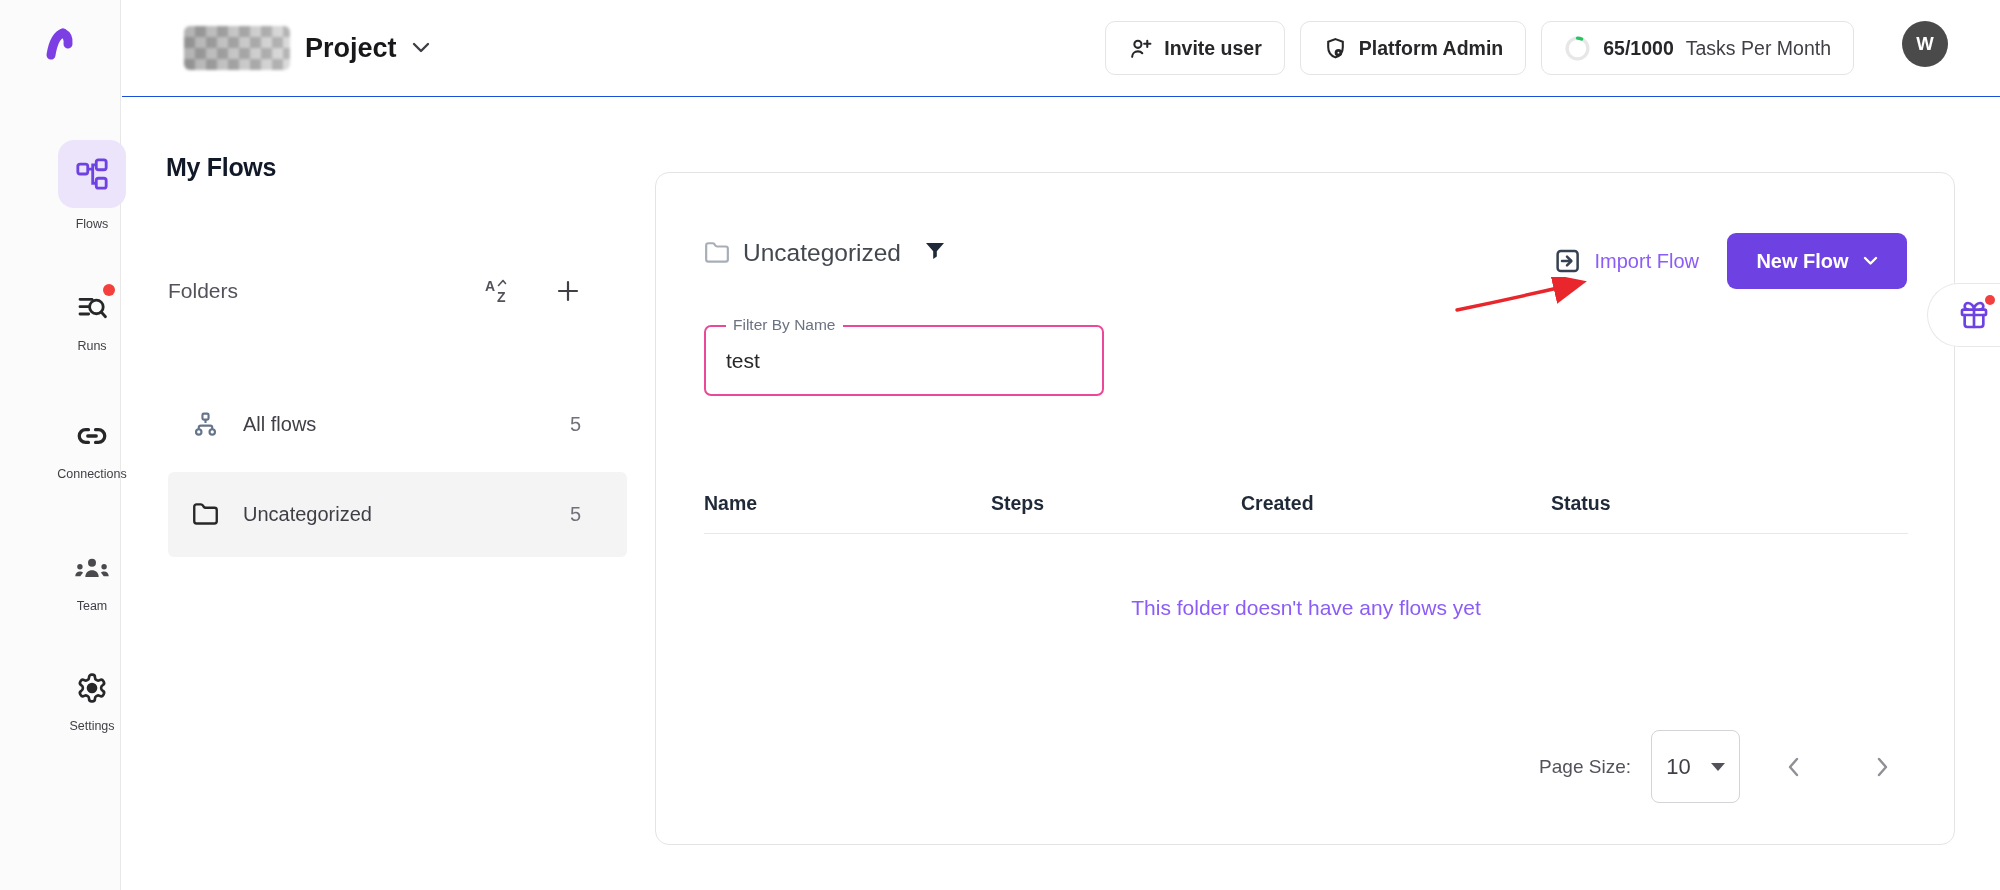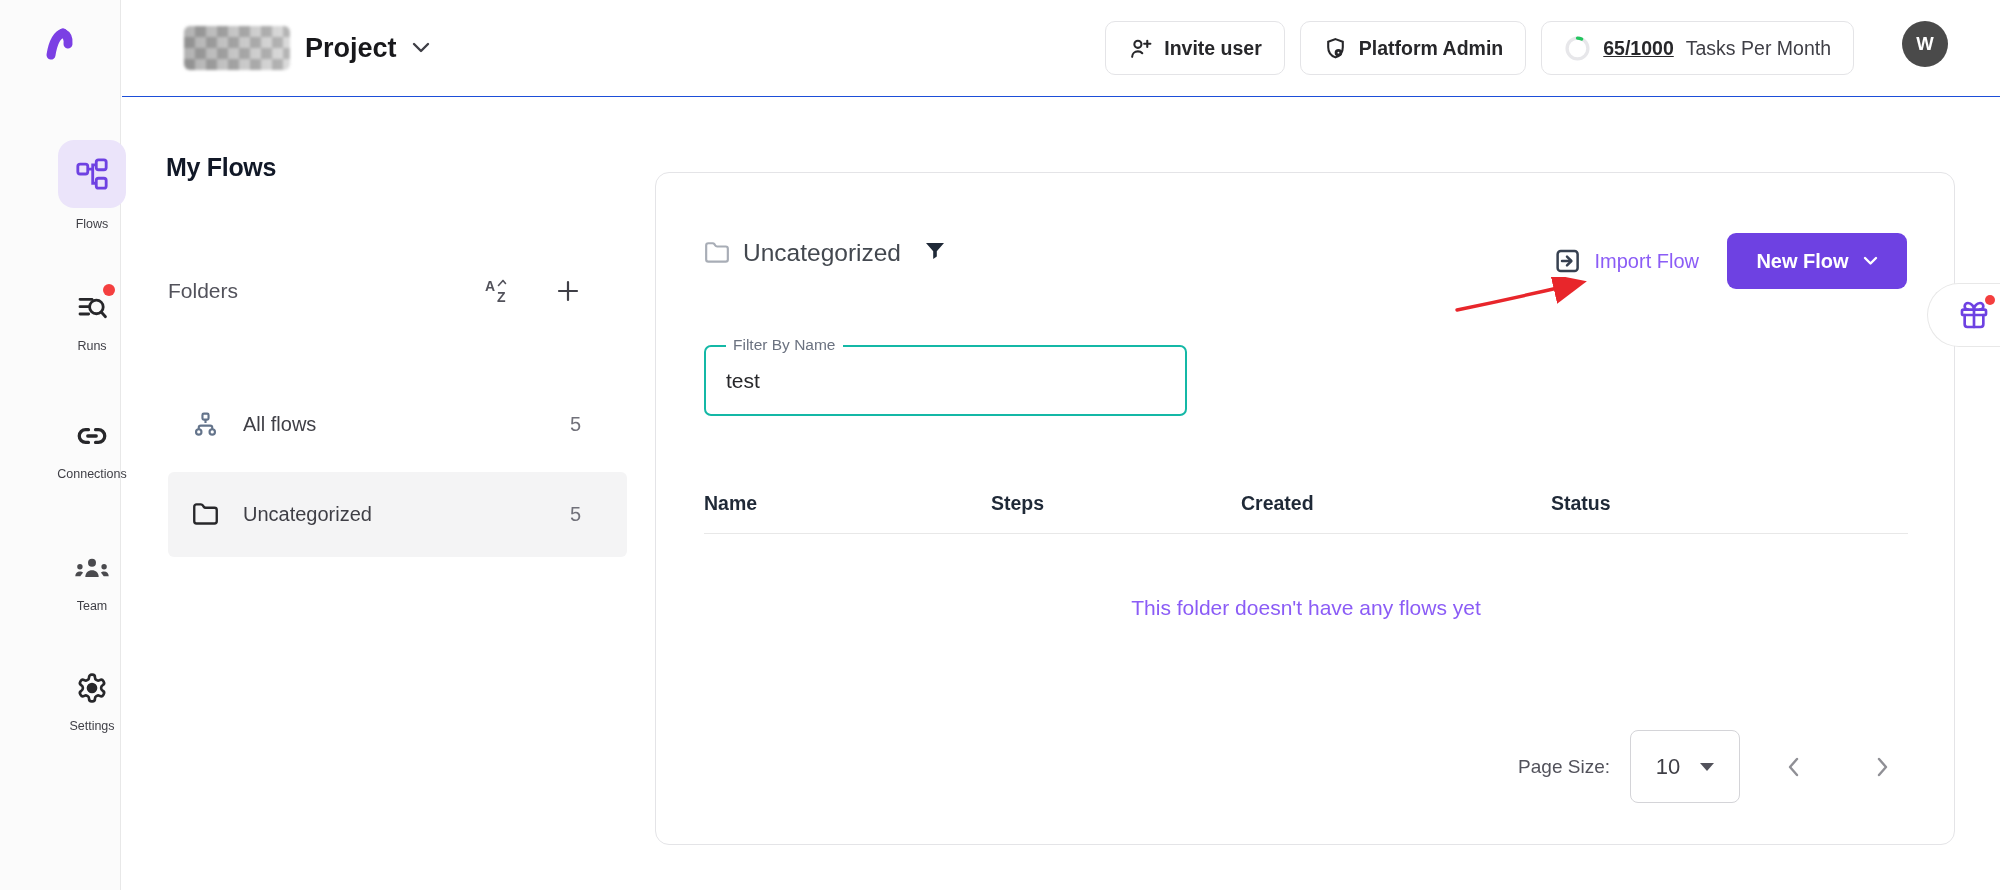--- a/index.html
+++ b/index.html
@@ -34,21 +34,21 @@
       repeating-conic-gradient(#a3a3a3 0% 25%, #d6d6d6 0% 50%);
     background-size:100% 100%, 22px 22px;
     filter: blur(1.6px); }
   .project-name { font-size:27px; font-weight:700; color:#18181b; }
   .header-right { margin-left:auto; margin-right:52px; display:flex; align-items:flex-start; }
   .hbtn { height:54px; border:1px solid #e4e4e7; border-radius:10px; background:#fff;
     display:flex; align-items:center; gap:11px; padding:0 22px;
     font-size:19.5px; font-weight:600; color:#27272a; }
   .hbtn + .hbtn { margin-left:15px; }
   .tasks-pill { margin-left:19px; gap:12px; }
-  .tasks-usage { font-weight:700;text-decoration:underline; }
+  .tasks-usage { font-weight:700; }
   .tasks-caption { font-weight:500; color:#3f3f46; }
   .avatar { margin-left:48px; width:46px; height:46px; border-radius:50%; background:#4a4a4a;
     color:#fff; font-size:18.5px; font-weight:600; display:flex; align-items:center; justify-content:center; }
 
   
   .content { position:absolute; left:122px; top:97px; width:1878px; height:793px; }
   .page-title { position:absolute; left:44px; top:56px; font-size:25px; font-weight:700; color:#111827; letter-spacing:-0.3px; }
 
   .folders-head { position:absolute; left:46px; top:180px; width:412px; display:flex; align-items:center; }
   .folders-label { font-size:21px; color:#52525b; }
@@ -70,37 +70,37 @@
   .panel-title { margin-left:13px; font-size:24.5px; font-weight:500; color:#43484f; }
   .funnel { margin-left:22px; }
   .panel-actions { position:absolute; top:60px; right:47px; display:flex; align-items:center; }
   .import-flow { display:flex; align-items:center; gap:13px; font-size:20px; font-weight:400; color:#8b5cf6; }
   .new-flow-btn { margin-left:28px; width:180px; height:56px; border:none; border-radius:9px;
     background:#6e41e2; color:#fff; font-size:20px; font-weight:600;
     display:flex; align-items:center; justify-content:center; gap:14px;
     font-family:"Liberation Sans", sans-serif; }
   .red-arrow { position:absolute; left:796px; top:104px; width:136px; height:40px; pointer-events:none; }
 
-  .filter-field { position:absolute; left:48px; top:172px; width:483px; height:71px;
-    border:2px solid #14b8a6; border-radius:7px; }
+  .filter-field { position:absolute; left:48px; top:152px; width:400px; height:71px;
+    border:2px solid #ec4899; border-radius:7px; }
   .filter-label { position:absolute; top:-11px; left:20px; background:#fff; padding:0 7px;
     font-size:15.5px; color:#6b7280; }
   .filter-input { position:absolute; left:20px; top:4px; width:355px; height:60px; border:none; outline:none;
     font-size:21px; color:#27272a; font-family:"Liberation Sans", sans-serif; background:transparent; }
 
   .table-head { position:absolute; left:48px; top:300px; width:1204px; height:61px;
     border-bottom:1px solid #e8e8e8; display:grid; grid-template-columns:287px 250px 310px 1fr;
     align-items:center; font-size:19.5px; font-weight:700; color:#1f2937; }
 
   .empty-msg { position:absolute; left:48px; top:423px; width:1204px; text-align:center;
     font-size:21px; color:#8b5cf6; }
 
   .pagination { position:absolute; top:557px; right:64px; display:flex; align-items:center; }
   .page-size-label { font-size:19px; color:#52525b; }
-  .page-size-box { margin-left:20px; width:110px; height:73px; border:1.5px solid #d4d4d8; border-radius:8px;
+  .page-size-box { margin-left:20px; width:89px; height:73px; border:1.5px solid #d4d4d8; border-radius:8px;
     display:flex; align-items:center; justify-content:center; gap:20px; font-size:22px; color:#3f3f46; }
   .dd-triangle { width:0; height:0; border-left:7px solid transparent; border-right:7px solid transparent;
     border-top:8px solid #52525b; }
   .pg-chev-prev { margin-left:46px; display:flex; }
   .pg-chev-next { margin-left:76px; display:flex; }
 
   
   .gift-tab { position:absolute; right:0; top:283px; width:73px; height:64px; background:#fff;
     border:1px solid #e8e8e8; border-right:none; border-radius:33px 0 0 33px;
     display:flex; align-items:center; z-index:6; }

